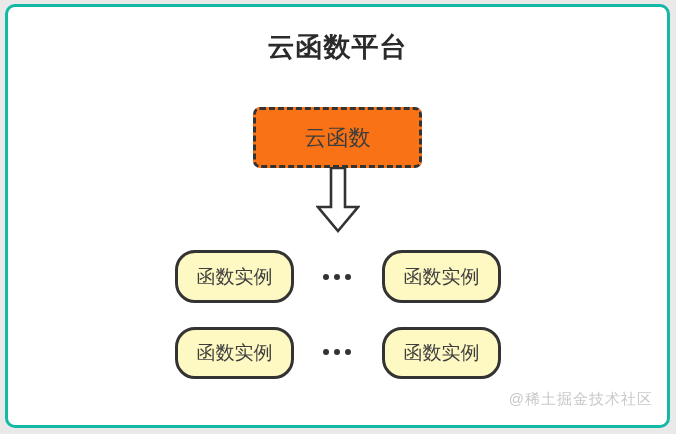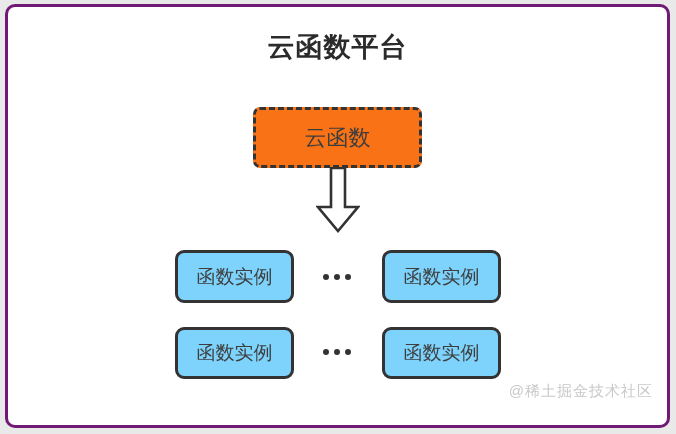--- a/index.html
+++ b/index.html
@@ -15,21 +15,21 @@
     font-family: "Liberation Sans", "DejaVu Sans", sans-serif;
   }
   .panel {
     position: absolute;
     left: 5px;
     top: 4px;
     width: 665px;
     height: 424px;
     box-sizing: border-box;
     background: #ffffff;
-    border: 3px solid #701a75;
+    border: 3px solid #14b8a6;
     border-radius: 10px;
   }
   .title {
     position: absolute;
     left: 0;
     top: 22px;
     width: 100%;
     text-align: center;
     font-size: 27px;
     font-weight: bold;
@@ -58,27 +58,27 @@
     top: 160px;
     width: 44px;
     height: 66px;
   }
   .inst-box {
     position: absolute;
     width: 119px;
     height: 53px;
     box-sizing: border-box;
     border: 3px solid #333333;
-    border-radius: 9px;
+    border-radius: 20px;
     display: flex;
     align-items: center;
     justify-content: center;
     font-size: 19px;
     color: #3d3d3d;
-    background: #7dd3fc;
+    background: #fef9c3;
   }
   .inst-r1 { top: 243px; }
   .inst-r2 { top: 320px; height: 52px; }
   .inst-left  { left: 167px; }
   .inst-right { left: 374px; }
   .dots {
     position: absolute;
     left: 307px;
     width: 44px;
     height: 16px;
@@ -91,21 +91,21 @@
   .dots-r2 { top: 337px; }
   .dot {
     width: 6px;
     height: 6px;
     border-radius: 50%;
     background: #333333;
   }
   .watermark {
     position: absolute;
     right: 14px;
-    bottom: 24px;
+    bottom: 16px;
     font-size: 15px;
     color: #c9c9c9;
     letter-spacing: 1px;
   }
 </style>
 </head>
 <body>
 
 <div class="panel">
 

